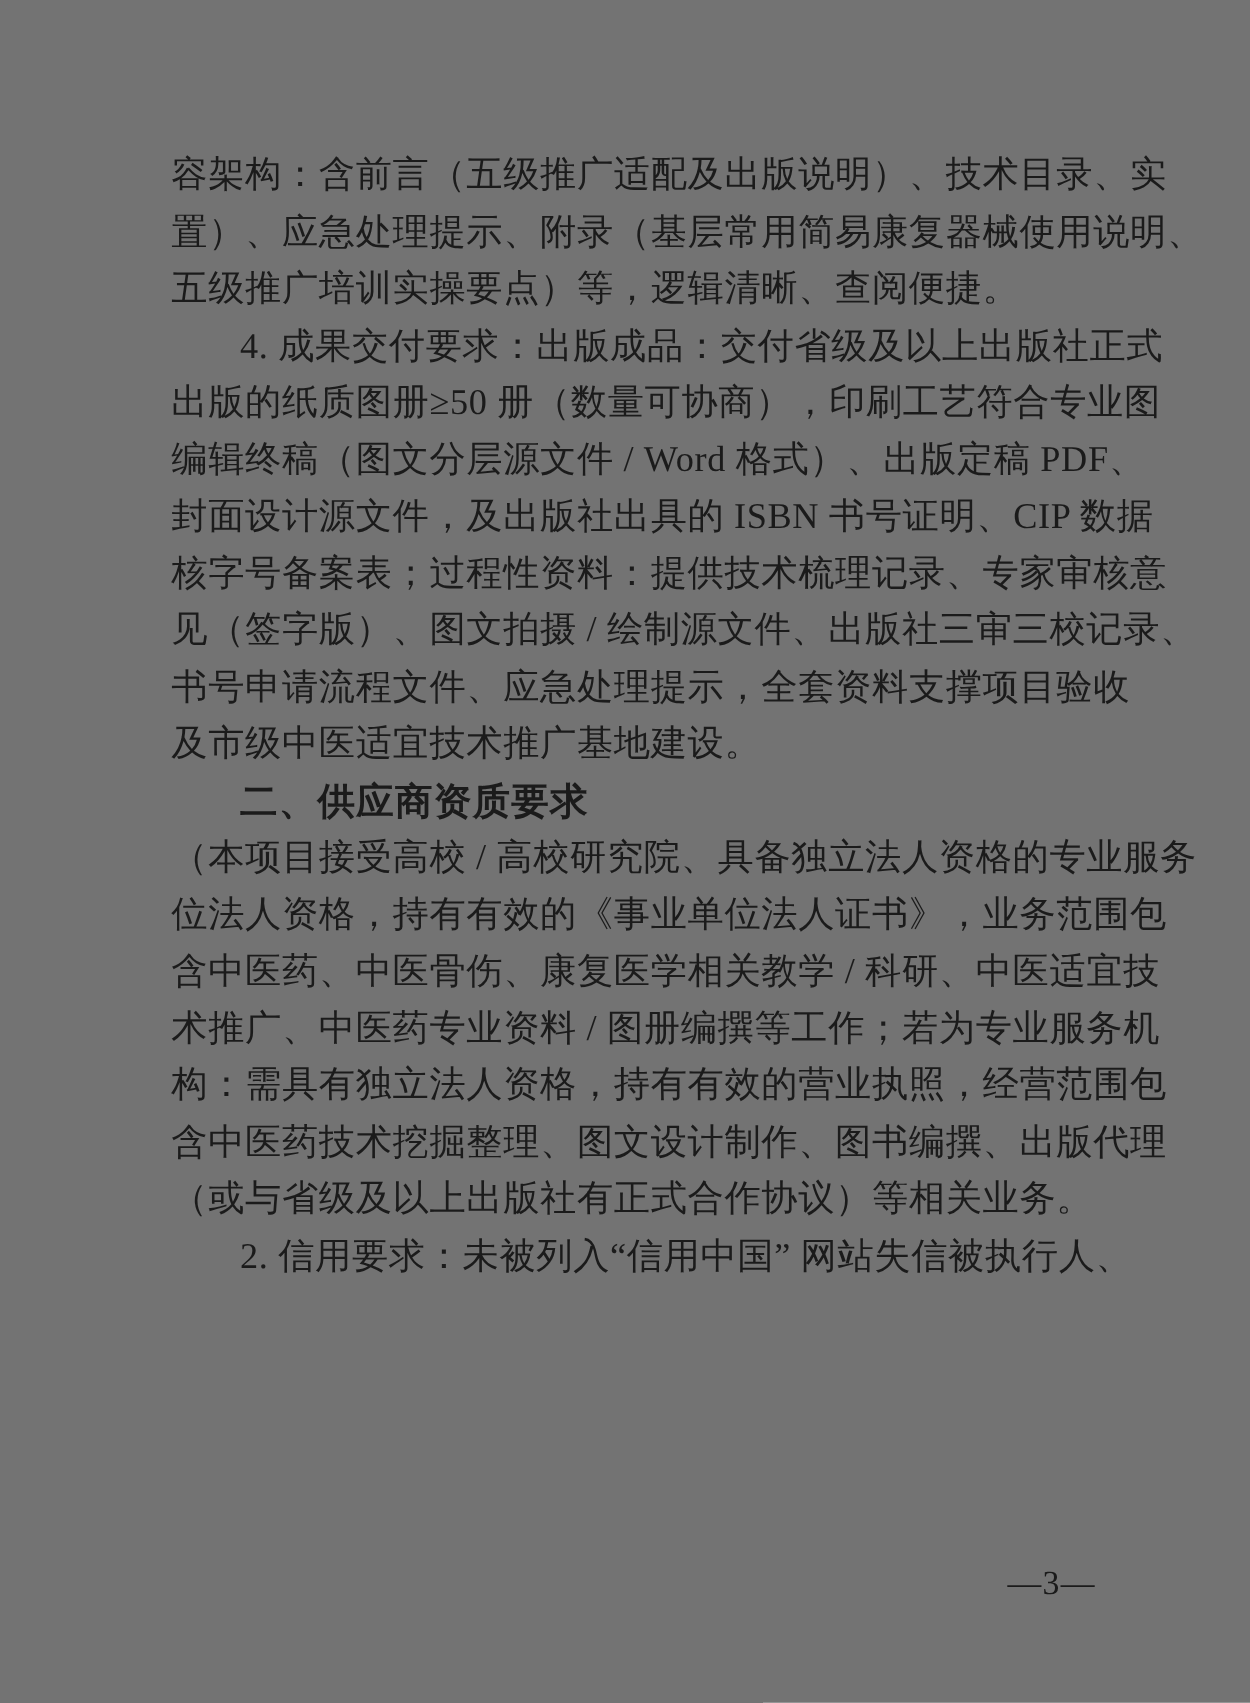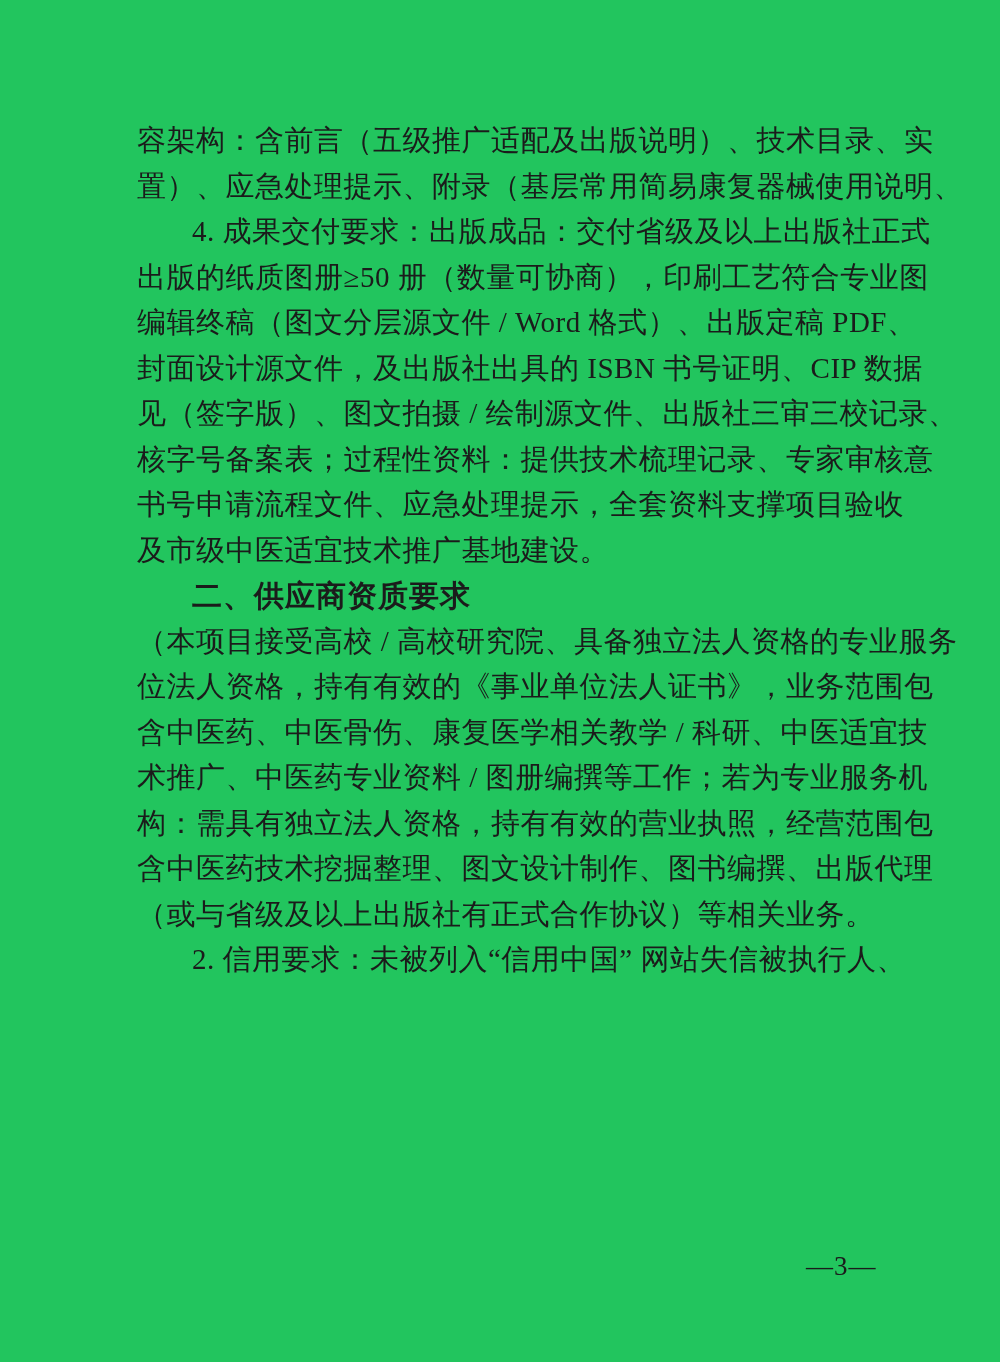--- a/index.html
+++ b/index.html
@@ -11,21 +11,21 @@
     height: 1362px;
     background: #ffffff;
     position: relative;
     font-family: "Liberation Serif", "DejaVu Serif", serif;
     color: #1b1b1b;
     overflow: hidden;
   }
   .page {
     position: absolute;
     inset: 0;
-    background: #22c55e;
+    background: #737373;
   }
   .text-block {
     position: absolute;
     left: 137px;
     top: 118px;
     width: 770px;
   }
   .line {
     font-size: 29px;
     line-height: 45.5px;
@@ -53,29 +53,30 @@
 </style>
 </head>
 <body>
 
 <div class="page">
   <div class="text-block">
 
     <div>
       <div class="line">容架构：含前言（五级推广适配及出版说明）、技术目录、实</div>
       <div class="line">置）、应急处理提示、附录（基层常用简易康复器械使用说明、</div>
+      <div class="line">五级推广培训实操要点）等，逻辑清晰、查阅便捷。</div>
     </div>
 
     <div>
       <div class="line indent">4. 成果交付要求：出版成品：交付省级及以上出版社正式</div>
       <div class="line">出版的纸质图册≥50 册（数量可协商），印刷工艺符合专业图</div>
       <div class="line">编辑终稿（图文分层源文件 / Word 格式）、出版定稿 PDF、</div>
       <div class="line">封面设计源文件，及出版社出具的 ISBN 书号证明、CIP 数据</div>
+      <div class="line">核字号备案表；过程性资料：提供技术梳理记录、专家审核意</div>
       <div class="line">见（签字版）、图文拍摄 / 绘制源文件、出版社三审三校记录、</div>
-      <div class="line">核字号备案表；过程性资料：提供技术梳理记录、专家审核意</div>
       <div class="line">书号申请流程文件、应急处理提示，全套资料支撑项目验收</div>
       <div class="line">及市级中医适宜技术推广基地建设。</div>
     </div>
 
     <div class="line indent heading">二、供应商资质要求</div>
 
     <div>
       <div class="line">（本项目接受高校 / 高校研究院、具备独立法人资格的专业服务</div>
     </div>
 

